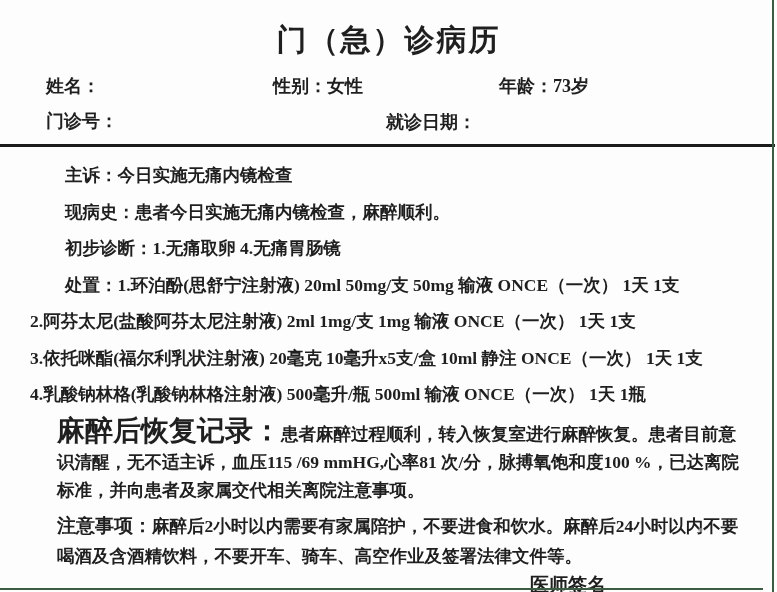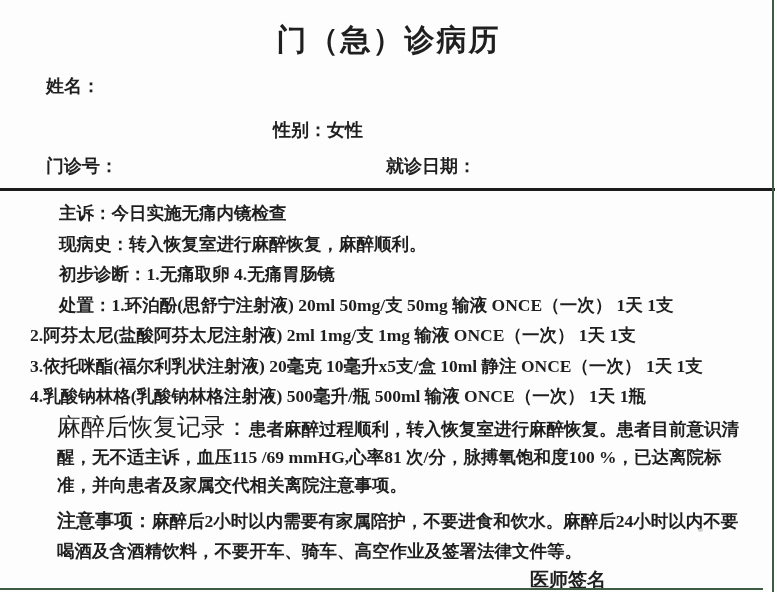--- a/index.html
+++ b/index.html
@@ -22,38 +22,38 @@
   .hrow{
     display:flex;
     padding-left:46px;
     font-size:18px;
     font-weight:700;
     line-height:24px;
   }
   .hrow1{margin-top:13px;}
   .hrow2{margin-top:12px;}
   .f-name{width:227px;}
-  .f-gender{width:226px;margin-top:44px;}
-  .f-opd{width:340px;}
+  .f-gender{width:226px;}
+  .f-opd{width:340px;font-family:Liberation Mono, monospace;}
   .lbl{font-weight:700;}
   .divider{
     margin-top:10px;
     border-top:3px solid #1c1c1c;
     width:775px;
   }
   .bodytext{
     padding:6px 30px 0 57px;
     font-size:17.5px;
     font-weight:600;
   }
-  .line{margin:2px;line-height:28.5px;white-space:nowrap;}
+  .line{margin:8px;line-height:28.5px;white-space:nowrap;}
   .order{margin-left:-27px;}
   .para{margin:2px 0 0 0;line-height:28px;}
   .para2{margin:7px 0 0 0;line-height:30px;}
-  .lbl-big{font-size:24px;font-weight:400;}
+  .lbl-big{font-size:28px;font-weight:700;}
   .lbl-med{font-size:19px;font-weight:700;}
   .sig{
     margin-top:1px;
     margin-left:473px;
     font-size:19px;
     font-weight:700;
   }
   .frame-right{
     position:absolute;top:0;bottom:0;right:3px;width:2px;
   }
@@ -72,41 +72,44 @@
 
   <h1 class="title">门（急）诊病历</h1>
 
   <div class="hrow hrow1">
     <div class="f-name">
       <span class="lbl">姓名：</span><span></span>
     </div>
     <div class="f-gender">
       <span class="lbl">性别：</span><span>女性</span>
     </div>
+    <div>
+      <span class="lbl">年龄：</span><span>73岁</span>
+    </div>
   </div>
 
   <div class="hrow hrow2">
     <div class="f-opd">
       <span class="lbl">门诊号：</span><span></span>
     </div>
     <div>
       <span class="lbl">就诊日期：</span><span></span>
     </div>
   </div>
 
   <div class="divider"></div>
 
   <div class="bodytext">
 
     <p class="line">
       <span class="lbl">主诉：</span><span>今日实施无痛内镜检查</span>
     </p>
 
     <p class="line">
-      <span class="lbl">现病史：</span><span>转入恢复室进行麻醉恢复，麻醉顺利。</span>
+      <span class="lbl">现病史：</span><span>患者今日实施无痛内镜检查，麻醉顺利。</span>
     </p>
 
     <p class="line">
       <span class="lbl">初步诊断：</span><span>1.无痛取卵 4.无痛胃肠镜</span>
     </p>
 
     <p class="line">
       <span class="lbl">处置：</span><span>1.环泊酚(思舒宁注射液) 20ml 50mg/支 50mg 输液 ONCE（一次） 1天 1支</span>
     </p>
     <p class="line order">2.阿芬太尼(盐酸阿芬太尼注射液) 2ml 1mg/支 1mg 输液 ONCE（一次） 1天 1支</p>

